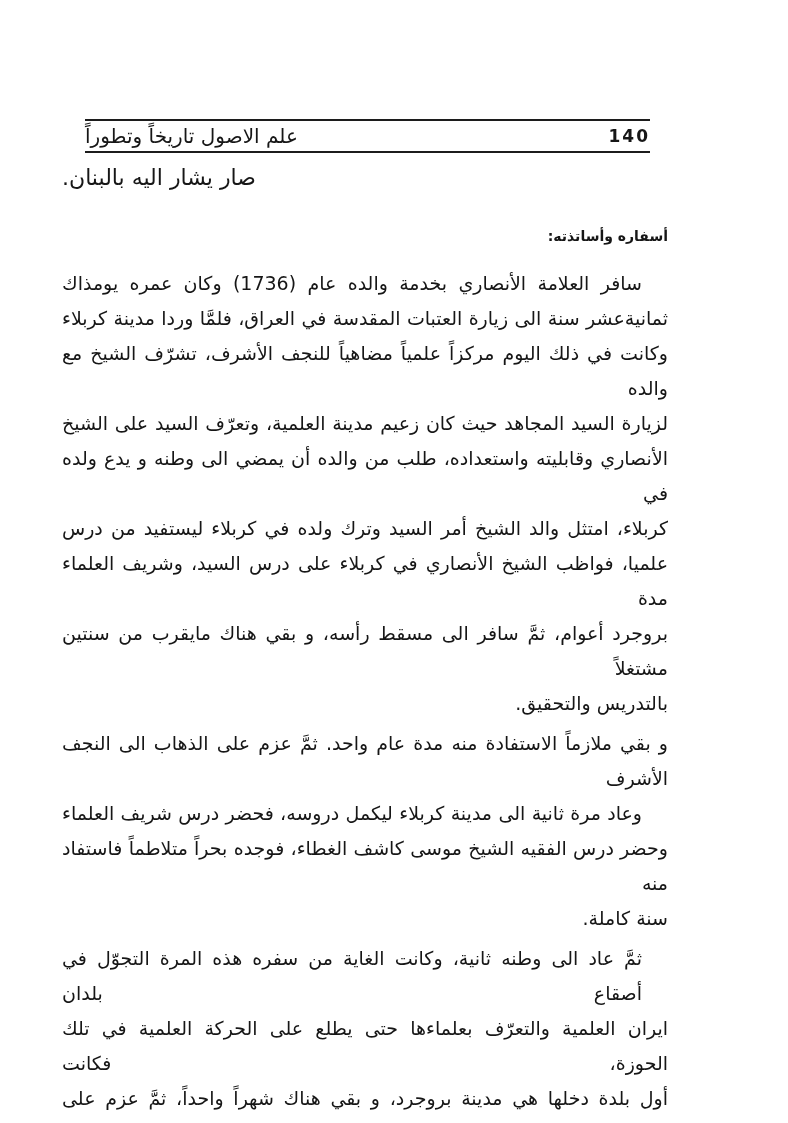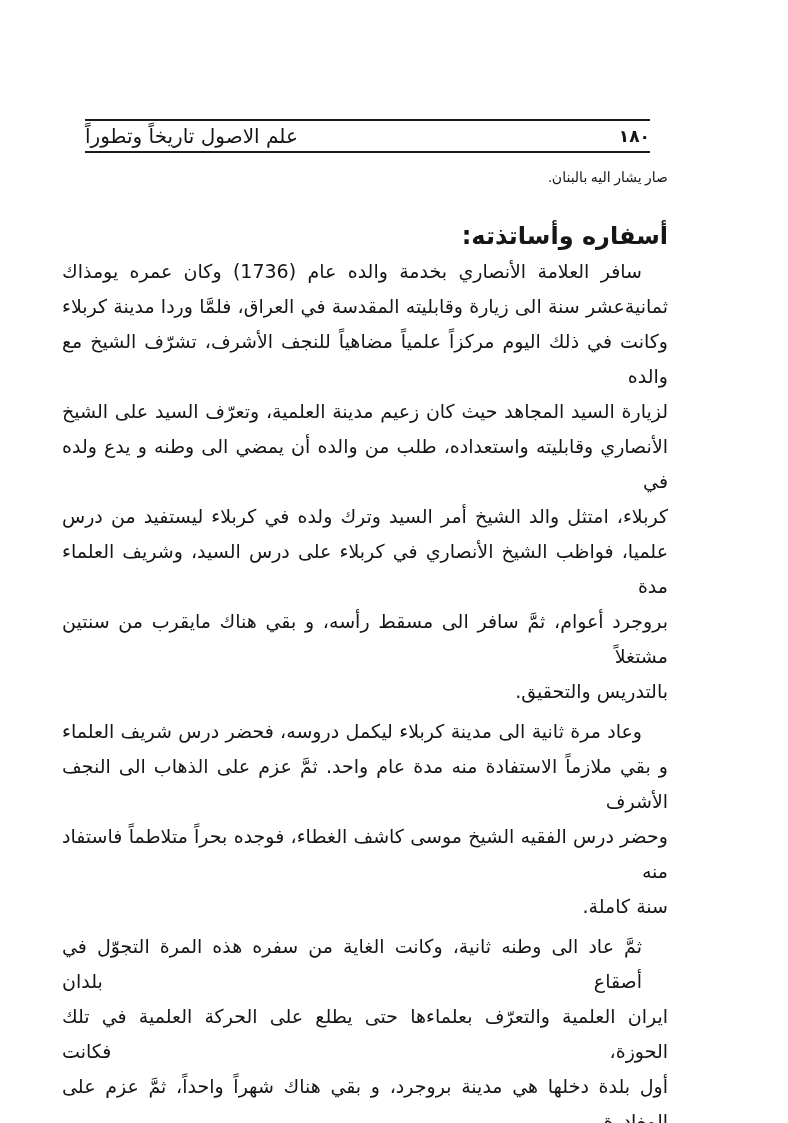--- a/index.html
+++ b/index.html
@@ -46,31 +46,30 @@
   }
   
   .content {
     position: absolute;
     top: 161px;
     left: 62px;
     width: 606px;
     text-align: right;
   }
   .intro-line {
-    font-size: 14px;
+    font-size: 22px;
     line-height: 34px;
     margin-bottom: 23px;
-    text-align: right;
-    font-family: Liberation Serif, serif;
+    text-align: left;
   }
   .section-heading {
-    font-size: 24px;
+    font-size: 14px;
     font-weight: bold;
     line-height: 36px;
-    margin-bottom: 0;
+    margin-bottom: 12px;
     text-align: right;
   }
   .para {
     margin: 0 0 5px 0;
   }
   .line {
     font-size: 19px;
     line-height: 35px;
     text-align: justify;
     text-align-last: justify;
@@ -83,45 +82,45 @@
     text-align: center;
     text-align-last: right;
   }
 </style>
 </head>
 <body>
 
 <div class="page">
 
   <div class="running-header">
-    <div class="page-number">١٨٠</div>
+    <div class="page-number">140</div>
     <div class="book-title">علم الاصول تاريخاً وتطوراً</div>
   </div>
 
   <div class="content">
 
     <div class="intro-line">صار يشار اليه بالبنان.</div>
 
     <div class="section-heading">أسفاره وأساتذته:</div>
 
     <div class="para">
       <div class="line indent">سافر العلامة الأنصاري بخدمة والده عام (1736) وكان عمره يومذاك</div>
-      <div class="line">ثمانية‌عشر سنة الى زيارة وقابليته المقدسة في العراق، فلمَّا وردا مدينة كربلاء</div>
+      <div class="line">ثمانية‌عشر سنة الى زيارة العتبات المقدسة في العراق، فلمَّا وردا مدينة كربلاء</div>
       <div class="line">وكانت في ذلك اليوم مركزاً علمياً مضاهياً للنجف الأشرف، تشرّف الشيخ مع والده</div>
       <div class="line">لزيارة السيد المجاهد حيث كان زعيم مدينة العلمية، وتعرّف السيد على الشيخ</div>
       <div class="line">الأنصاري وقابليته واستعداده، طلب من والده أن يمضي الى وطنه و يدع ولده في</div>
       <div class="line">كربلاء، امتثل والد الشيخ أمر السيد وترك ولده في كربلاء ليستفيد من درس</div>
       <div class="line">علميا، فواظب الشيخ الأنصاري في كربلاء على درس السيد، وشريف العلماء مدة</div>
       <div class="line">بروجرد أعوام، ثمَّ سافر الى مسقط رأسه، و بقي هناك مايقرب من سنتين مشتغلاً</div>
       <div class="line end">بالتدريس والتحقيق.</div>
     </div>
 
     <div class="para">
+      <div class="line">و بقي ملازماً الاستفادة منه مدة عام واحد. ثمَّ عزم على الذهاب الى النجف الأشرف</div>
       <div class="line indent">وعاد مرة ثانية الى مدينة كربلاء ليكمل دروسه، فحضر درس شريف العلماء</div>
-      <div class="line">و بقي ملازماً الاستفادة منه مدة عام واحد. ثمَّ عزم على الذهاب الى النجف الأشرف</div>
       <div class="line">وحضر درس الفقيه الشيخ موسى كاشف الغطاء، فوجده بحراً متلاطماً فاستفاد منه</div>
       <div class="line end">سنة كاملة.</div>
     </div>
 
     <div class="para">
       <div class="line indent">ثمَّ عاد الى وطنه ثانية، وكانت الغاية من سفره هذه المرة التجوّل في أصقاع بلدان</div>
       <div class="line">ايران العلمية والتعرّف بعلماءها حتى يطلع على الحركة العلمية في تلك الحوزة، فكانت</div>
       <div class="line">أول بلدة دخلها هي مدينة بروجرد، و بقي هناك شهراً واحداً، ثمَّ عزم على المغادرة</div>
 
     </div>

